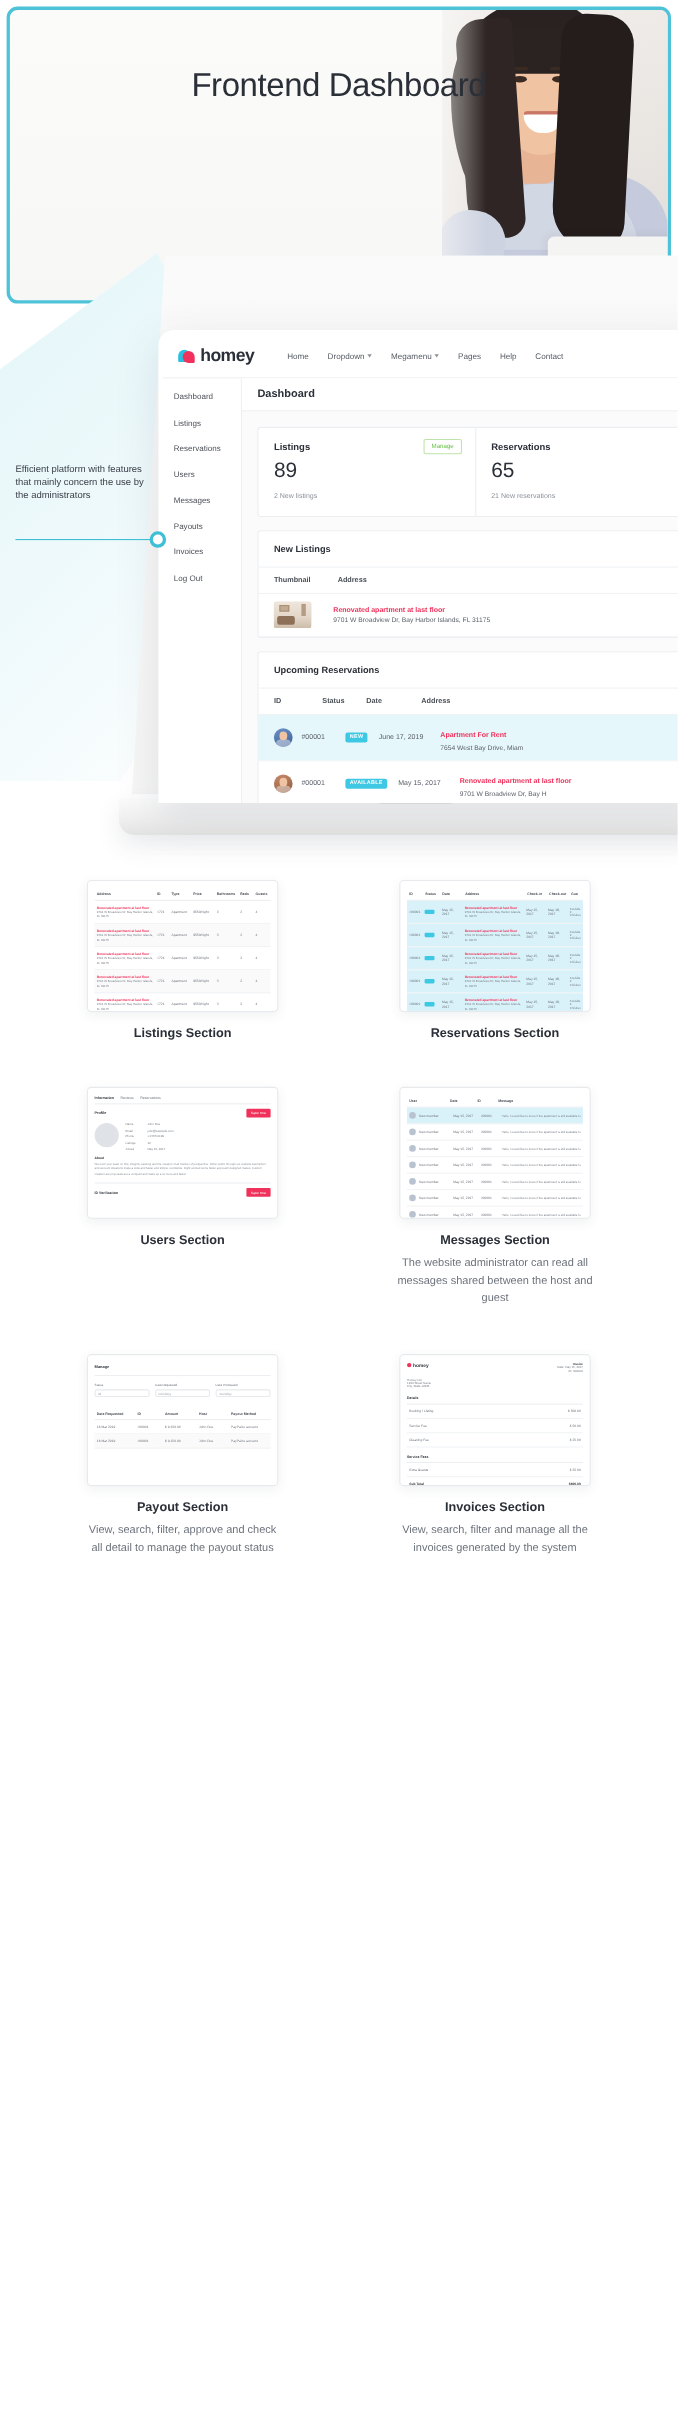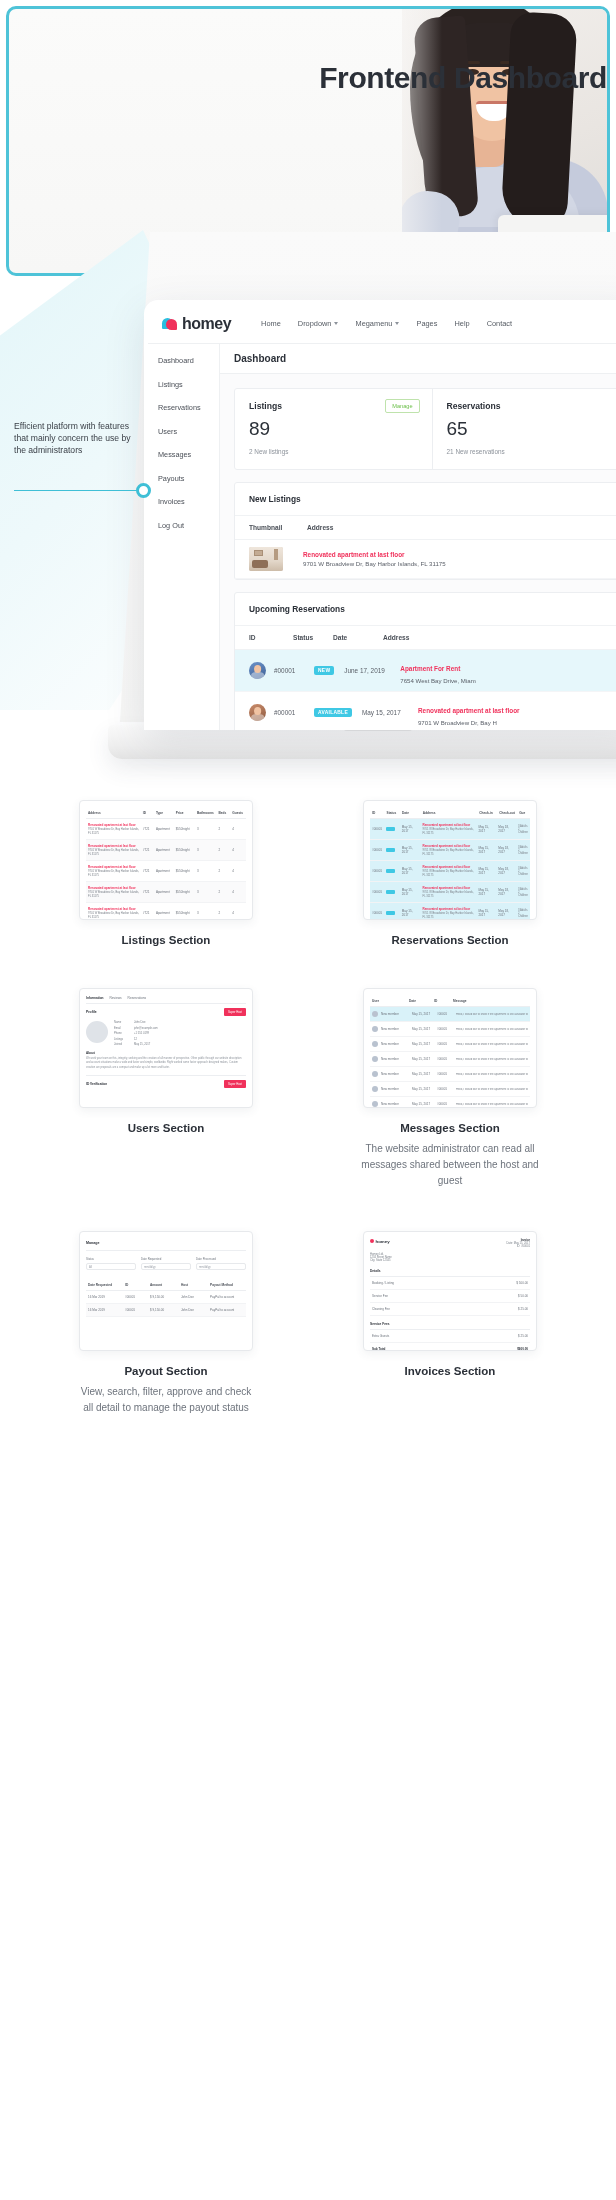--- a/index.html
+++ b/index.html
@@ -43,22 +43,22 @@
   .ph-browR { position:absolute; left:98px; top:52px; width:16px; height:3px; background:#3a2a22; border-radius:3px; }
   .ph-mouth { position:absolute; left:74px; top:92px; width:36px; height:20px; background:#fff; border-radius:4px 4px 18px 18px; border-top:3px solid #c97766; }
   .ph-body { position:absolute; left:16px; top:150px; width:190px; height:125px; background:#c5cbdc; border-radius:60px 54px 0 0; }
   .ph-shoulderhi { position:absolute; left:28px; top:158px; width:150px; height:60px; background:#d2d7e4; border-radius:60px 60px 0 0; }
   .ph-arm { position:absolute; left:-6px; top:182px; width:60px; height:96px; background:#cdd3e1; border-radius:28px; transform:rotate(10deg); }
   .ph-lap { position:absolute; left:96px; top:206px; width:130px; height:70px; background:#f4f4f3; border-radius:6px 0 0 0; box-shadow:-2px -2px 8px rgba(0,0,0,.05); }
   .ph-glow { position:absolute; left:-30px; top:0; width:70px; height:100%; background:linear-gradient(90deg,rgba(250,249,248,1),rgba(250,249,248,0)); }
 
   .hero h1 {
     position: absolute; left: 0; top: 52px; width: 100%;
-    text-align: right;
-    font-size: 30px; font-weight: 700; letter-spacing: -0.4px;
+    text-align: center;
+    font-size: 30px; font-weight: 400; letter-spacing: -0.4px;
     color: #2b3038;
   }
   .hero h2 {
     position: absolute; left: 0; top: 100px; width: 100%;
     text-align: center;
     font-size: 28px; font-weight: 300; letter-spacing: .2px;
     color: #4c5159;
   }
   .hero p {
     position: absolute; left: 0; top: 166px; width: 100%;
@@ -685,15 +685,16 @@
       <div class="mt-row">
           <span style="flex:1">Extra Guests</span>
           <span>$ 25.00</span>
         </div>
       <div class="mt-row" style="border-bottom:none;font-weight:700;color:#2b3038">
           <span style="flex:1">Sub Total</span>
           <span>$600.00</span>
         </div>
     </div>
     <div class="f-title">Invoices Section</div>
+    <div class="f-desc">View, search, filter and manage all the invoices generated by the system</div>
   </div>
 
 </section>
 
 </body></html>

